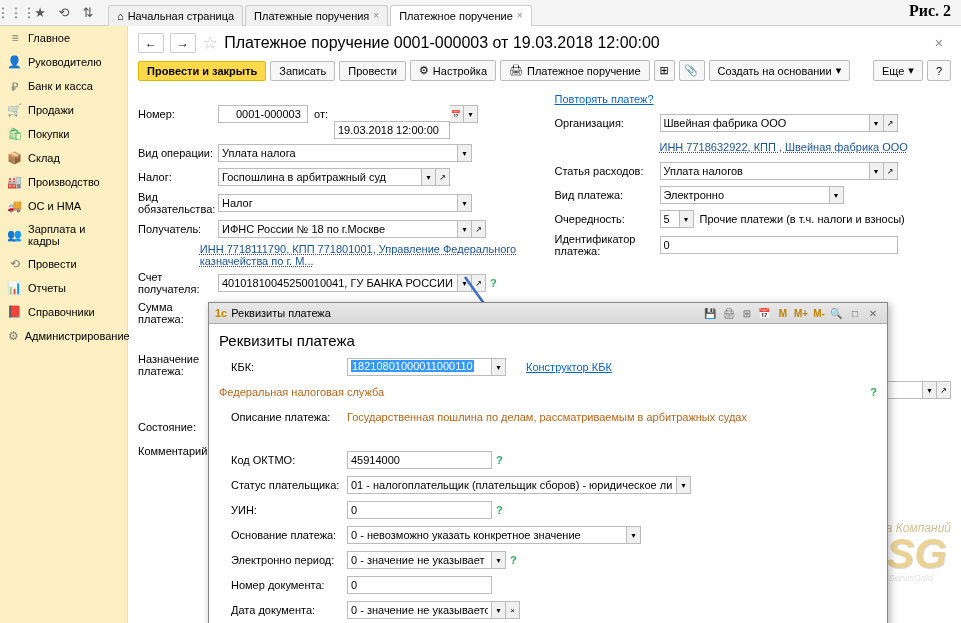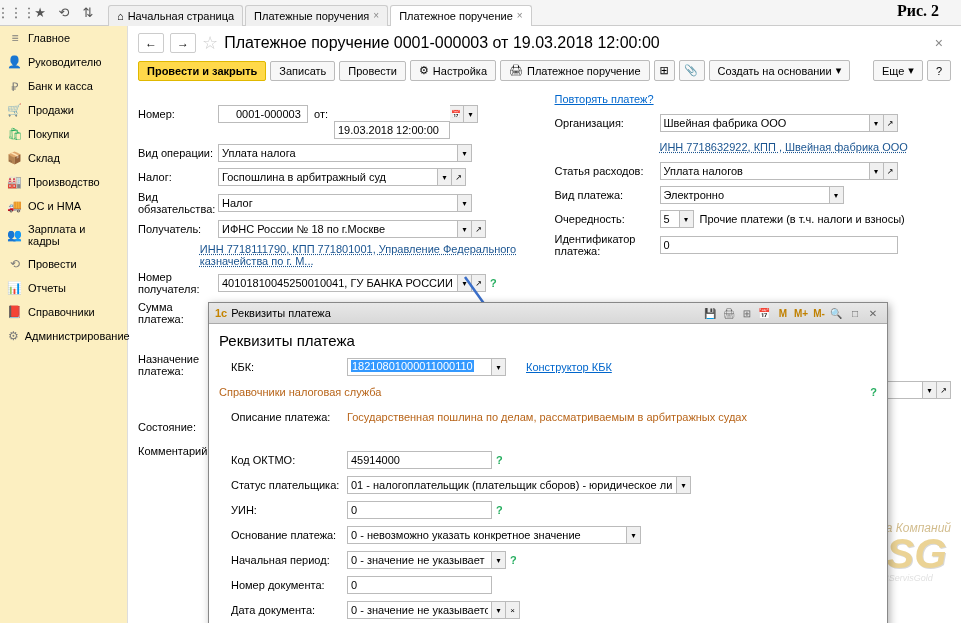--- a/index.html
+++ b/index.html
@@ -3,21 +3,21 @@
 <meta charset="utf-8">
 <style>
 * { box-sizing: border-box; margin: 0; padding: 0; font-family: Arial, sans-serif; }
 body { font-size: 11px; background: #fff; width: 961px; height: 623px; overflow: hidden; position: relative; }
 .topbar { height: 26px; background: #f5f5f5; border-bottom: 1px solid #ccc; display: flex; align-items: center; padding: 0 4px; }
 .tb-icon { width: 20px; height: 20px; display: inline-flex; align-items: center; justify-content: center; margin: 0 2px; cursor: pointer; font-size: 13px; color: #555; }
 .tabs { display: flex; margin-left: 8px; height: 26px; align-items: flex-end; }
 .tab { padding: 4px 8px; border: 1px solid #ccc; border-bottom: none; background: #f0f0f0; margin-right: 2px; font-size: 11px; display: flex; align-items: center; gap: 4px; cursor: pointer; border-radius: 3px 3px 0 0; }
 .tab.active { background: #fff; }
 .tab .x { color: #888; font-size: 10px; }
-.figlabel { position: absolute; top: 2px; right: 22px; font-weight: bold; font-size: 16px; font-family: 'Times New Roman', serif; }
+.figlabel { position: absolute; top: 2px; right: 10px; font-weight: bold; font-size: 16px; font-family: 'Times New Roman', serif; }
 .main { display: flex; height: calc(100% - 26px); }
 .sidebar { width: 128px; background: #fcefc1; border-right: 1px solid #ddd; }
 .side-item { display: flex; align-items: center; padding: 5px 8px; gap: 6px; cursor: pointer; font-size: 11px; }
 .side-icon { width: 14px; height: 14px; display: inline-flex; align-items: center; justify-content: center; font-size: 12px; color: #797979; }
 .side-icon.red { color: #c0392b; }
 .side-icon.green { color: #27ae60; }
 .content { flex: 1; padding: 6px 10px; overflow: hidden; position: relative; }
 .header-row { display: flex; align-items: center; gap: 6px; margin-bottom: 6px; }
 .nav-btn { border: 1px solid #ccc; background: #fff; padding: 2px 6px; cursor: pointer; font-size: 12px; border-radius: 2px; }
 .star { color: #ccc; font-size: 18px; cursor: pointer; }
@@ -172,41 +172,41 @@
             <span class="dd">📅</span>
             <span class="dd">▾</span>
           </div>
         <div class="frow">
             <span class="flabel">Вид операции:</span>
             <input class="finput" style="width: 240px;" value="Уплата налога">
             <span class="dd">▾</span>
           </div>
         <div class="frow">
             <span class="flabel">Налог:</span>
-            <input class="finput" style="width: 220px;" value="Госпошлина в арбитражный суд">
+            <input class="finput" style="width: 204px;" value="Госпошлина в арбитражный суд">
             <span class="dd">▾</span>
             <span class="dd">↗</span>
           </div>
         <div class="frow">
             <span class="flabel">Вид обязательства:</span>
             <input class="finput" style="width: 240px;" value="Налог">
             <span class="dd">▾</span>
           </div>
         <div class="frow">
             <span class="flabel">Получатель:</span>
             <input class="finput" style="width: 240px;" value="ИФНС России № 18 по г.Москве">
             <span class="dd">▾</span>
             <span class="dd">↗</span>
           </div>
         <div class="frow">
             <span class="flabel"></span>
             <span class="link2">ИНН 7718111790, КПП 771801001, Управление Федерального казначейства по г. М...</span>
           </div>
         <div class="frow">
-            <span class="flabel">Номер получателя:</span>
+            <span class="flabel">Счет получателя:</span>
             <input class="finput" style="width: 240px;" value="40101810045250010041, ГУ БАНКА РОССИИ ПО ЦФО">
             <span class="dd">▾</span>
             <span class="dd">↗</span>
             <span class="qmark">?</span>
           </div>
         <div class="frow" style="margin-top:6px">
             <span class="flabel">Сумма платежа:</span>
             <input class="finput" style="width: 90px; text-align: right; border-radius: 7px;" value="17 000,00">
             <span class="dd">⊞</span>
           </div>
@@ -293,21 +293,21 @@
   </div>
   <div class="modal-body">
     <div class="modal-h">Реквизиты платежа</div>
     <div class="mrow">
         <span class="mlabel">КБК:</span>
         <span class="finput" style="width:145px;display:inline-block"><span class="selected-text">18210801000011000110</span></span>
         <span class="dd">▾</span>
         <span class="link" style="margin-left:20px">Конструктор КБК</span>
       </div>
     <div class="mrow">
-        <span class="orange">Справочники налоговая служба</span>
+        <span class="orange">Федеральная налоговая служба</span>
         <span class="qmark" style="margin-left:auto">?</span>
       </div>
     <div class="mrow">
         <span class="mlabel">Описание платежа:</span>
         <span class="orange">Государственная пошлина по делам, рассматриваемым в арбитражных судах</span>
       </div>
     <div style="height:18px"></div>
     <div class="mrow">
         <span class="mlabel">Код ОКТМО:</span>
         <input class="finput" style="width: 145px;" value="45914000">
@@ -322,21 +322,21 @@
         <span class="mlabel">УИН:</span>
         <input class="finput" style="width: 145px;" value="0">
         <span class="qmark">?</span>
       </div>
     <div class="mrow">
         <span class="mlabel">Основание платежа:</span>
         <input class="finput" style="width: 280px;" value="0 - невозможно указать конкретное значение">
         <span class="dd">▾</span>
       </div>
     <div class="mrow">
-        <span class="mlabel">Начальная период:</span>
+        <span class="mlabel">Электронно период:</span>
         <input class="finput" style="width: 145px;" value="0 - значение не указывает">
         <span class="dd">▾</span>
         <span class="qmark">?</span>
       </div>
     <div class="mrow">
         <span class="mlabel">Номер документа:</span>
         <input class="finput" style="width: 145px;" value="0">
       </div>
     <div class="mrow">
         <span class="mlabel">Дата документа:</span>

